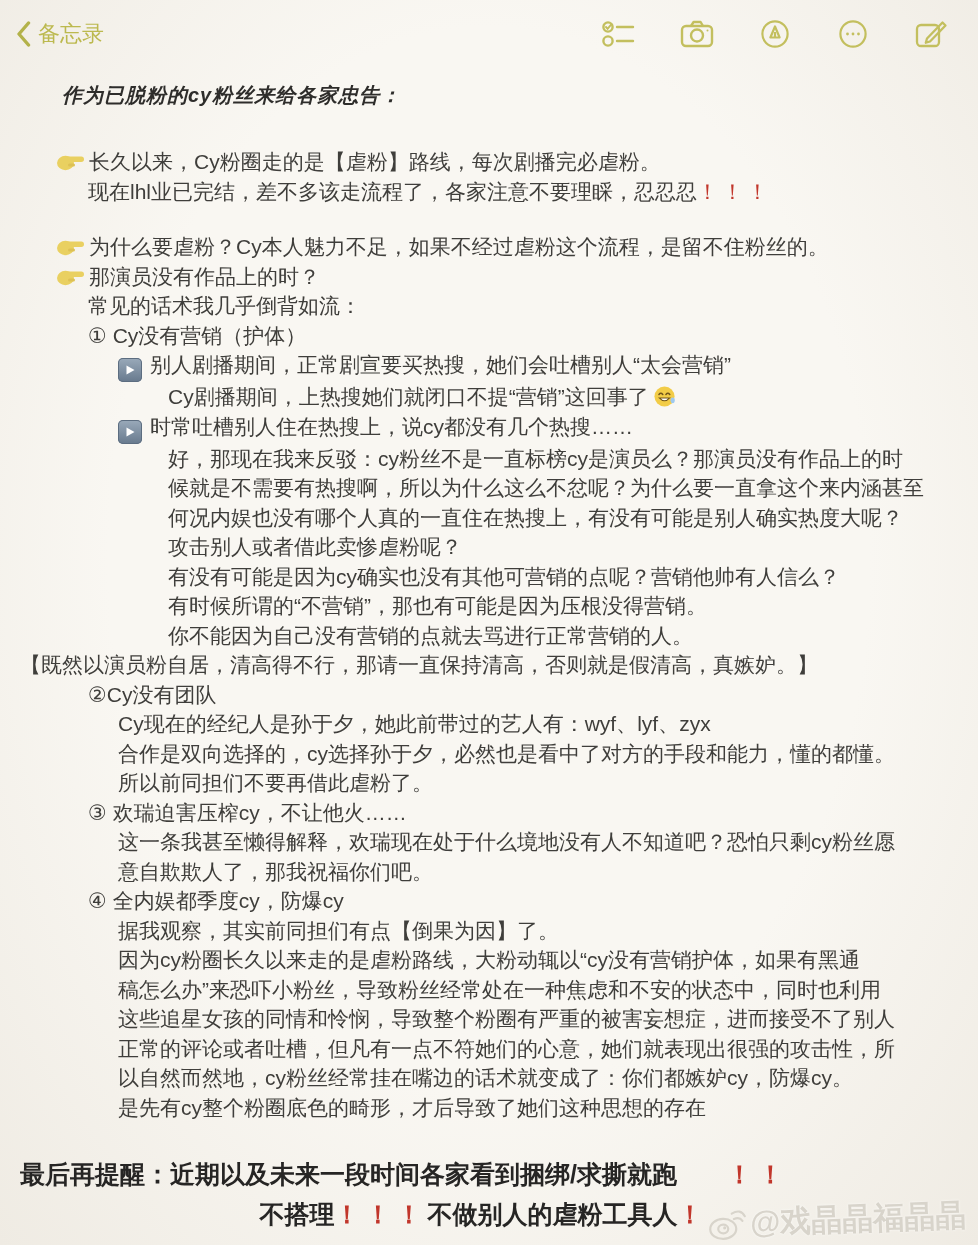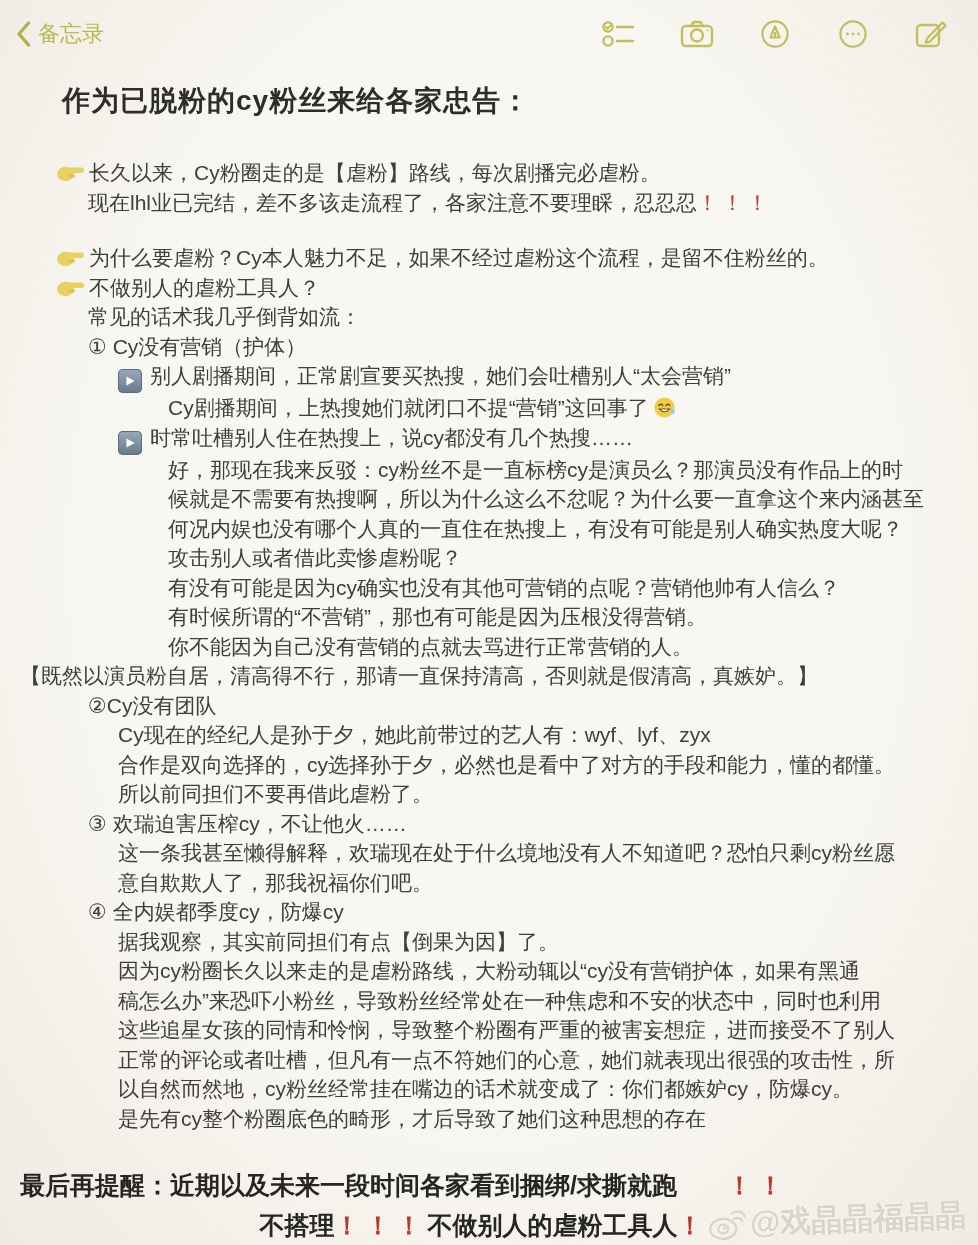--- a/index.html
+++ b/index.html
@@ -25,22 +25,23 @@
     color: #bcb94f; font-size: 22px; cursor: pointer;
   }
   .back-btn svg { display: block; }
   .toolbar { display: flex; align-items: center; gap: 44px; }
   .tool-icon { display: inline-flex; width: 34px; height: 32px; cursor: pointer; }
   .tool-icon svg { width: 100%; height: 100%; }
 
   
   .note-title {
     margin: 30px 40px 0 62px;
-    font-size: 28px; font-weight: 700; letter-spacing: 1px;
+    font-size: 20px; font-weight: 700; letter-spacing: 1px;
     color: #2e2d2b;
+    font-style: italic;
   }
   .note-body { margin-top: 38px; font-size: 21px; line-height: 29.5px; color: #3f3e3b; }
   .line { white-space: pre-wrap; padding-right: 30px; padding-left: 20px; }
   .ind-b  { padding-left: 56px; }
   .ind-1  { padding-left: 88px; }
   .ind-2  { padding-left: 118px; }
   .ind-3  { padding-left: 148px; margin-left: 20px; }
   .ind-bk { }
   .gap { margin-top: 26px; }
   .red { color: #c1362b; letter-spacing: 4px; }
@@ -142,21 +143,21 @@
       <div class="line ind-1"><span>现在lhl业已完结，差不多该走流程了，各家注意不要理睬，忍忍忍</span><span class="red">！！！</span></div>
       <div class="line ind-b gap"><span class="finger-icon"><svg viewBox="0 0 30 20">
             <ellipse cx="9.5" cy="12" rx="8.5" ry="7.2" fill="#e7c83e"></ellipse>
             <rect x="11" y="5.5" width="17" height="5.4" rx="2.7" fill="#e7c83e"></rect>
             <rect x="12" y="12.5" width="7" height="3" rx="1.5" fill="#d8b52f"></rect>
           </svg></span><span>为什么要虐粉？Cy本人魅力不足，如果不经过虐粉这个流程，是留不住粉丝的。</span></div>
       <div class="line ind-b"><span class="finger-icon"><svg viewBox="0 0 30 20">
             <ellipse cx="9.5" cy="12" rx="8.5" ry="7.2" fill="#e7c83e"></ellipse>
             <rect x="11" y="5.5" width="17" height="5.4" rx="2.7" fill="#e7c83e"></rect>
             <rect x="12" y="12.5" width="7" height="3" rx="1.5" fill="#d8b52f"></rect>
-          </svg></span><span>不做别人的虐粉工具人？</span></div>
+          </svg></span><span>那演员没有作品上的时？</span></div>
       <div class="line ind-1"><span>常见的话术我几乎倒背如流：</span></div>
       <div class="line ind-1"><span>① Cy没有营销（护体）</span></div>
       <div class="line ind-2"><span class="play-button-icon"><svg viewBox="0 0 12 12">
             <path d="M2.5 1.5 L10.5 6 L2.5 10.5 z" fill="#ffffff"></path>
           </svg></span><span>别人剧播期间，正常剧宣要买热搜，她们会吐槽别人“太会营销”</span></div>
       <div class="line ind-3"><span>Cy剧播期间，上热搜她们就闭口不提“营销”这回事了</span><span class="sweat-smile-icon"><svg viewBox="0 0 24 24">
             <circle cx="12" cy="12" r="10.5" fill="#f2cc47"></circle>
             <path d="M6.2 9.8 q2-2.3 4 0 M13.5 9.8 q2-2.3 4 0" stroke="#70541a" stroke-width="1.6" fill="none" stroke-linecap="round"></path>
             <path d="M6.5 13.5 q5.5 6 11 0 z" fill="#ffffff" stroke="#70541a" stroke-width="1.1"></path>
             <ellipse cx="20.5" cy="16" rx="2.2" ry="3" fill="#9fc9ef"></ellipse>

